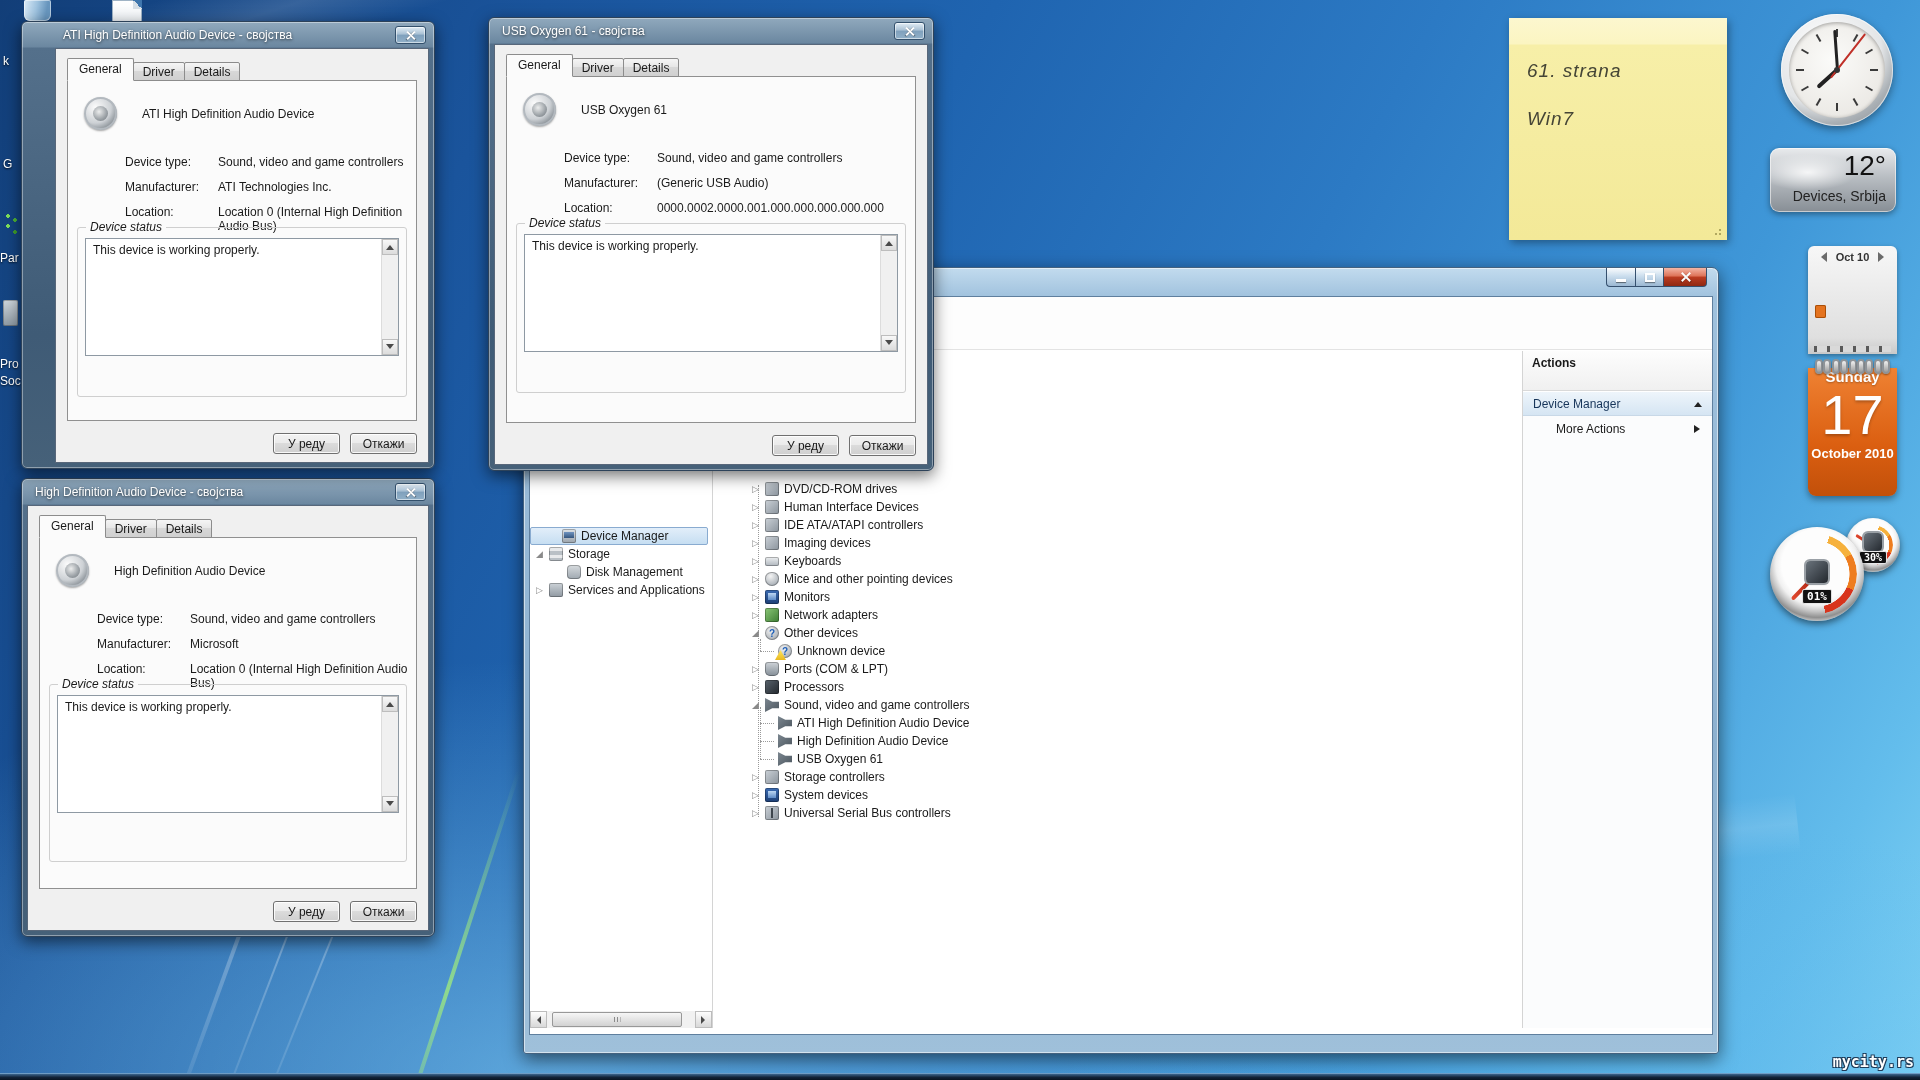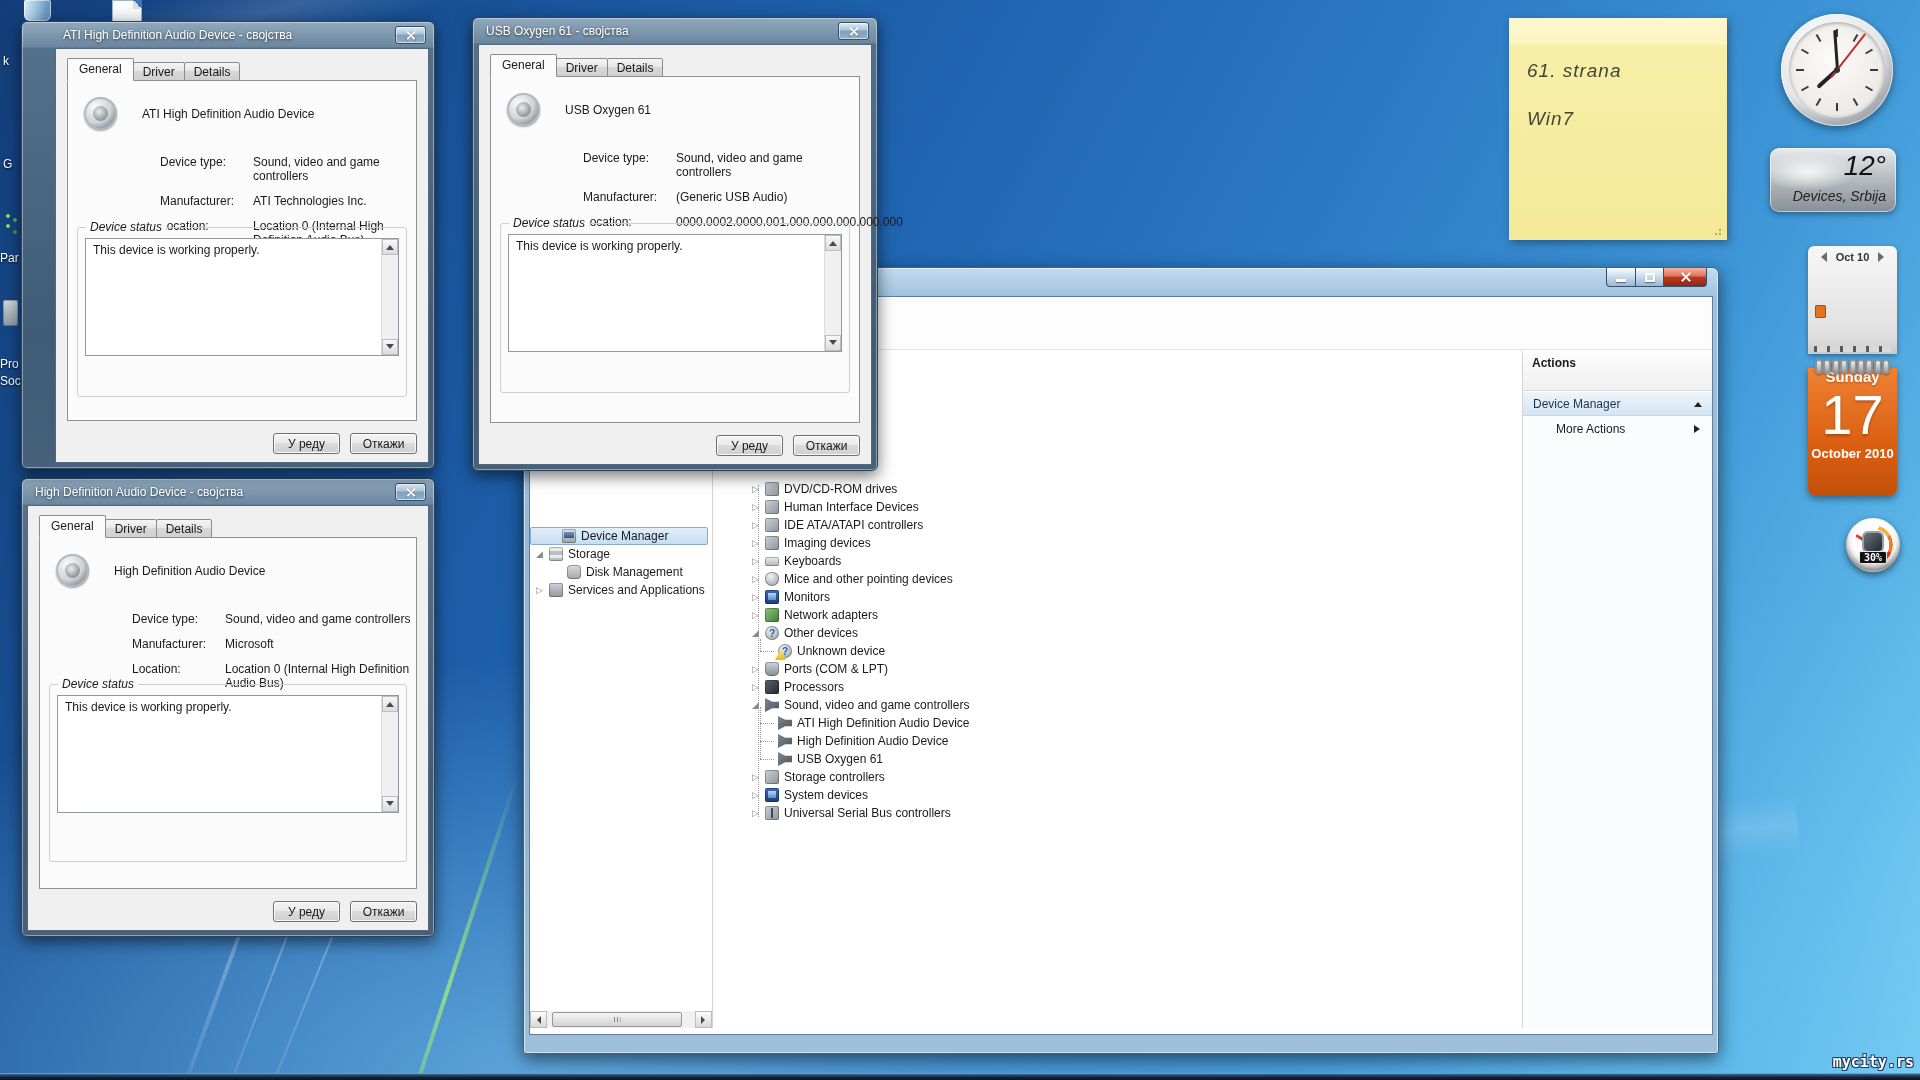--- a/index.html
+++ b/index.html
@@ -106,40 +106,40 @@
   .act-group{height:25px;display:flex;align-items:center;padding:0 10px;background:linear-gradient(#eef5fb,#d5e5f3);border-top:1px solid #fff;border-bottom:1px solid #c8d8e7;color:#17355a;}
   .act-item{height:26px;display:flex;align-items:center;padding:0 10px 0 33px;color:#1a1a1a;}
   .chev-up{margin-left:auto;width:0;height:0;border:4px solid transparent;border-bottom:5px solid #222;margin-bottom:3px;}
   .chev-right{margin-left:auto;width:0;height:0;border:4px solid transparent;border-left:6px solid #222;margin-right:-2px;}
 
   
   .pdlg{position:absolute;border-radius:6px;padding:0 5px 5px;border:1px solid #2d4259;
     background:linear-gradient(180deg,#90a9bd,#6b87a0 25px,#54708b 26px,#3f5b76 70%,#466179);
     box-shadow:0 5px 16px rgba(0,0,0,.55),inset 0 0 0 1px rgba(255,255,255,.4);}
   .d-ati{left:21px;top:21px;width:414px;height:448px;z-index:22;padding-left:33px;}
-  .d-usb{left:472px;top:17px;width:406px;height:454px;z-index:23;}
+  .d-usb{left:488px;top:17px;width:446px;height:454px;z-index:23;}
   .d-hd{left:21px;top:478px;width:414px;height:459px;z-index:21;}
   .tb{height:26px;display:flex;align-items:center;padding-left:8px;color:#fff;font-size:12px;text-shadow:0 1px 3px rgba(0,0,0,.7);}
   .xbtn{margin-left:auto;margin-right:3px;width:31px;height:18px;border-radius:3px;border:1px solid #33506c;position:relative;
     background:linear-gradient(#e2edf5,#a8c0d4 45%,#7fa0bc 50%,#91b0c8);box-shadow:inset 0 0 0 1px rgba(255,255,255,.55);}
   .xbtn::before,.xbtn::after{content:"";position:absolute;left:14px;top:3px;width:2px;height:11px;background:#fff;box-shadow:0 1px 1px rgba(0,0,0,.45);}
   .xbtn::before{transform:rotate(45deg);}.xbtn::after{transform:rotate(-45deg);}
   .bd{position:relative;height:calc(100% - 26px);background:#f0f0f0;border:1px solid #58677a;}
   .tabs{position:absolute;top:9px;left:11px;display:flex;align-items:flex-end;z-index:3;}
   .tab{height:19px;line-height:19px;padding:0 9px;background:linear-gradient(#f5f5f5,#e7e7e7 45%,#d8d8d8 46%,#d0d0d0);border:1px solid #8c8c8c;margin-right:-1px;border-radius:2px 2px 0 0;}
   .tab.act{height:23px;line-height:21px;padding:0 11px;background:#fbfbfb;border-bottom:1px solid #fbfbfb;position:relative;z-index:4;}
   .page{position:absolute;left:11px;right:11px;top:31px;bottom:41px;background:#fbfbfb;border:1px solid #909090;z-index:2;}
   .dhead{display:flex;padding:16px 10px 0 16px;}
   .spk{width:33px;height:33px;border-radius:50%;flex:0 0 33px;position:relative;
     background:radial-gradient(circle at 35% 32%,#fcfcfc,#cdd1d5 50%,#8f969c 72%,#686e74);
     box-shadow:inset 0 0 0 2px #b3b9bf,0 1px 2px rgba(0,0,0,.35);}
   .spk::after{content:"";position:absolute;inset:9px;border-radius:50%;background:radial-gradient(circle at 40% 38%,#eceded,#9aa0a5 60%,#70767b);}
   .dname{margin-left:25px;padding-top:10px;}
   .drows{margin:25px 0 0 57px;}
-  .drow{display:flex;margin-bottom:11px;margin-left:35px;}
+  .drow{display:flex;margin-bottom:11px;}
   .dlabel{width:93px;flex:0 0 93px;}
   .group{position:absolute;left:9px;right:9px;top:146px;border:1px solid #cfcfcf;border-radius:3px;height:170px;}
   .d-hd .group{height:178px;}
   .glabel{position:absolute;top:-8px;left:8px;background:#fbfbfb;padding:0 4px;font-style:italic;}
   .sbox{position:absolute;left:7px;right:7px;top:10px;height:118px;background:#fff;border:1px solid #8e99a3;padding:4px 24px 0 7px;}
   .vsb{position:absolute;top:0;bottom:0;right:0;width:17px;background:#f0f0f0;border-left:1px solid #dcdcdc;}
   .vbtn{position:absolute;left:0;right:0;height:16px;background:linear-gradient(#f8f8f8,#dcdcdc);border:1px solid #bdbdbd;display:flex;align-items:center;justify-content:center;}
   .vbtn.up{top:0;}.vbtn.dn{bottom:0;}
   .tri-u{width:0;height:0;border:4px solid transparent;border-bottom:5px solid #4a4a4a;margin-top:-3px;}
   .tri-d{width:0;height:0;border:4px solid transparent;border-top:5px solid #4a4a4a;margin-bottom:-3px;}
@@ -172,21 +172,21 @@
   .tick:nth-child(11){transform:rotate(300deg) translateY(-41px);}
   .tick:nth-child(12){transform:rotate(330deg) translateY(-41px);}
   .hand{position:absolute;bottom:50%;left:50%;transform-origin:50% 100%;border-radius:2px;}
   .h-hour{width:4px;height:26px;margin-left:-2px;background:#222;transform:rotate(228deg);}
   .h-min{width:3px;height:40px;margin-left:-1.5px;background:#222;transform:rotate(356deg);}
   .h-sec{width:2px;height:56px;margin-left:-1px;background:#c03028;transform:rotate(38deg);transform-origin:50% 82%;bottom:calc(50% - 10px);}
   .cap-dot{position:absolute;left:calc(50% - 3px);top:calc(50% - 3px);width:6px;height:6px;border-radius:50%;background:#333;}
 
   #weather{position:absolute;left:1770px;top:148px;width:126px;height:64px;border-radius:9px;
     background:radial-gradient(ellipse 70px 26px at 30% 38%,rgba(255,255,255,.85),rgba(255,255,255,0) 70%),linear-gradient(180deg,#e9ebed 0,#b9bec3 45%,#878e95 100%);
-    box-shadow:0 2px 6px rgba(0,0,0,.4),inset 0 0 0 1px rgba(255,255,255,.55);font-style:italic;}
+    box-shadow:0 2px 6px rgba(0,0,0,.4),inset 0 0 0 1px rgba(255,255,255,.55);}
   #weather .temp{position:absolute;right:10px;top:2px;font-size:28px;color:#111;}
   #weather .loc{position:absolute;right:10px;bottom:8px;font-size:14px;color:#222;}
 
   #calendar{position:absolute;left:1773px;top:246px;width:124px;padding-left:35px;}
   .cal-top{position:relative;background:linear-gradient(#f7f7f7,#dfdfdf 85%,#c9c9c9);border-radius:6px 6px 0 0;padding:5px 0 2px;box-shadow:0 2px 5px rgba(0,0,0,.35);}
   .cal-head{display:flex;align-items:center;padding:0 8px 3px;}
   .cal-month{flex:1;text-align:center;font-weight:bold;font-size:11px;color:#333;}
   .nav-l{width:0;height:0;border:5px solid transparent;border-right:6px solid #6b6b6b;}
   .nav-r{width:0;height:0;border:5px solid transparent;border-left:6px solid #6b6b6b;}
   .cal-dow,.cal-grid{display:grid;grid-template-columns:repeat(7,1fr);padding:0 7px;}
@@ -681,17 +681,23 @@
     </div>
   </div>
 
   <div id="cpu">
     <div class="gauge g-sm">
       <div class="arcseg"></div>
       <div class="needle"></div>
       <div class="chip"></div>
       <span class="pill">30%</span>
     </div>
+    <div class="gauge g-big">
+      <div class="arcseg"></div>
+      <div class="needle"></div>
+      <div class="chip"></div>
+      <span class="pill">01%</span>
+    </div>
   </div>
 
   <span id="watermark">mycity.rs</span>
   <div id="taskbar"></div>
 </div>
 
 </body></html>

